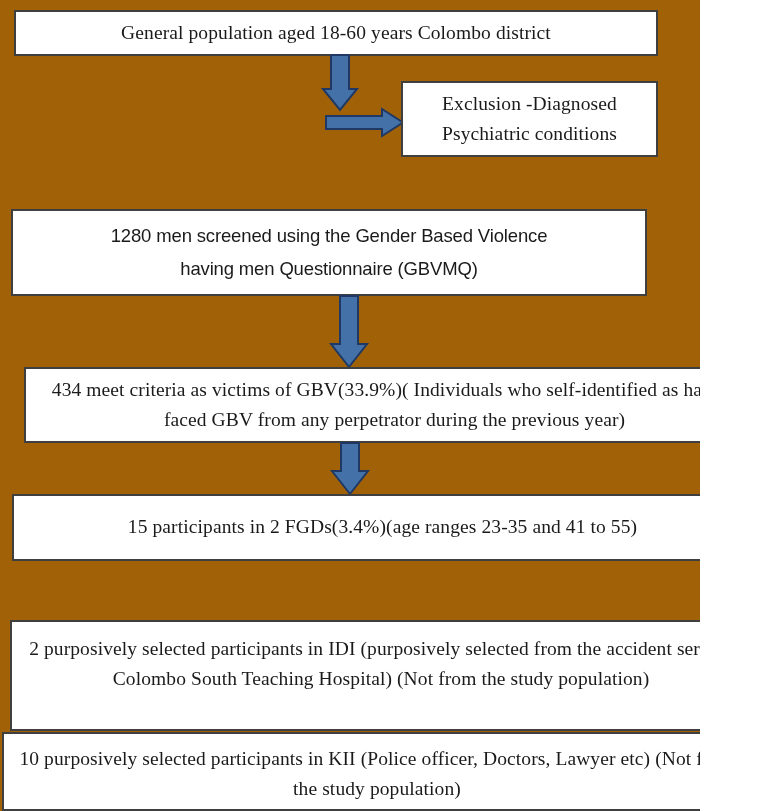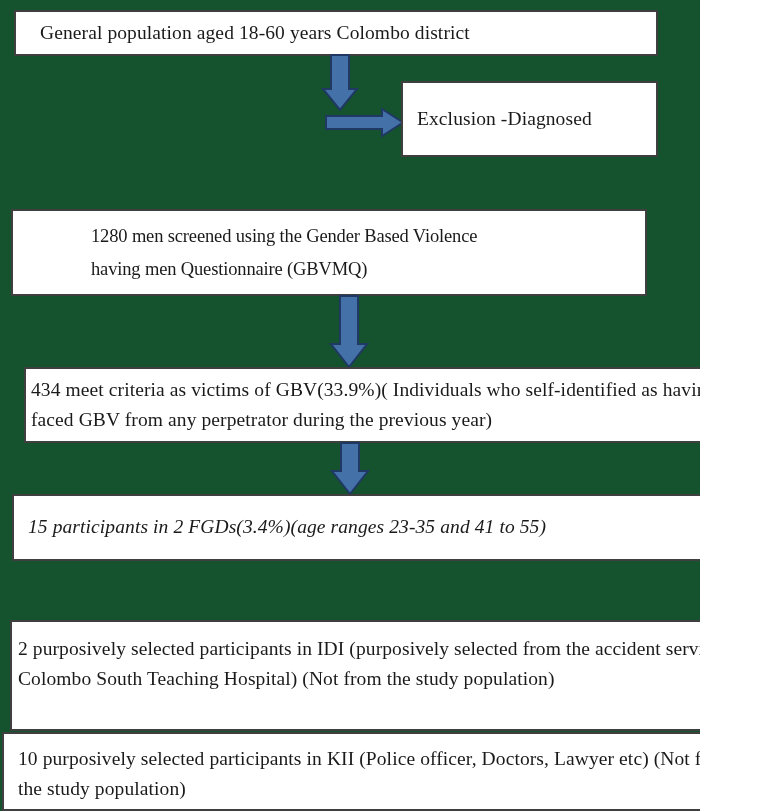--- a/index.html
+++ b/index.html
@@ -4,23 +4,24 @@
 <style>
   html, body {
     margin: 0;
     padding: 0;
     background: #ffffff;
   }
   #canvas {
     position: relative;
     width: 700px;
     height: 811px;
-    background: #14532d;
+    background: #a16207;
     overflow: hidden;
     font-family: "Liberation Serif", serif;
+    text-align: center;
   }
   .box {
     position: absolute;
     box-sizing: border-box;
     background: #ffffff;
     border: 2px solid #3f3f3f;
     display: flex;
     align-items: center;
   }
   .box.top-align {
@@ -29,21 +30,21 @@
   .box-text {
     display: block;
     width: 100%;
     color: #1a1a1a;
     font-family: "Liberation Serif", serif;
     font-size: 19.5px;
     line-height: 1.55;
     letter-spacing: 0.1px;
   }
   .box-text.sans {
-    font-family: Liberation Serif, serif;
+    font-family: Liberation Sans, sans-serif;
     font-size: 18.5px;
     line-height: 1.75;
     letter-spacing: -0.15px;
   }
 
   
   .arrow {
     position: absolute;
   }
   .arrow svg {
@@ -68,20 +69,21 @@
 
   <div class="arrow" style="left:326px; top:108px; width:78px; height:30px;">
     <svg width="78" height="30" viewBox="0 0 78 30">
       <polygon points="0,8 56,8 56,1 77,14.5 56,28 56,21 0,21" fill="#4472a8" stroke="#1f3864" stroke-width="2" stroke-linejoin="miter"></polygon>
     </svg>
   </div>
 
   <div class="box" style="left:401px; top:81px; width:257px; height:76px; padding:0 14px;">
     <span class="box-text">
       <span>Exclusion -Diagnosed</span><br>
+      <span>Psychiatric conditions</span>
     </span>
   </div>
 
   <div class="box" style="left:11px; top:209px; width:636px; height:87px; padding:0 78px;">
     <span class="box-text sans">
       <span>1280 men screened using the Gender Based Violence</span><br>
       <span>having men Questionnaire (GBVMQ)</span>
     </span>
   </div>
 
@@ -94,21 +96,21 @@
   <div class="box" style="left:24px; top:367px; width:741px; height:76px; padding:0 5px;">
     <span class="box-text">434 meet criteria as victims of GBV(33.9%)( Individuals who self-identified as having faced GBV from any perpetrator during the previous year)</span>
   </div>
 
   <div class="arrow" style="left:331px; top:443px; width:38px; height:52px;">
     <svg width="38" height="52" viewBox="0 0 38 52">
       <polygon points="10,0 28,0 28,28 37,28 19,51 1,28 10,28" fill="#4472a8" stroke="#1f3864" stroke-width="2" stroke-linejoin="miter"></polygon>
     </svg>
   </div>
 
-  <div class="box" style="left:12px; top:494px; width:741px; height:67px; padding:0 14px;font-style:italic;">
+  <div class="box" style="left:12px; top:494px; width:741px; height:67px; padding:0 14px;">
     <span class="box-text">15 participants in 2 FGDs(3.4%)(age ranges 23-35 and 41 to 55)</span>
   </div>
 
   <div class="box top-align" style="left:10px; top:620px; width:750px; height:111px; padding:12px 14px 0 6px;">
     <span class="box-text">2 purposively selected participants in IDI (purposively selected from the accident service Colombo South Teaching Hospital) (Not from the study population)</span>
   </div>
 
   <div class="box top-align" style="left:2px; top:732px; width:750px; height:79px; padding:10px 14px 0 14px;">
     <span class="box-text">10 purposively selected participants in KII (Police officer, Doctors, Lawyer etc) (Not from the study population)</span>
   </div>

